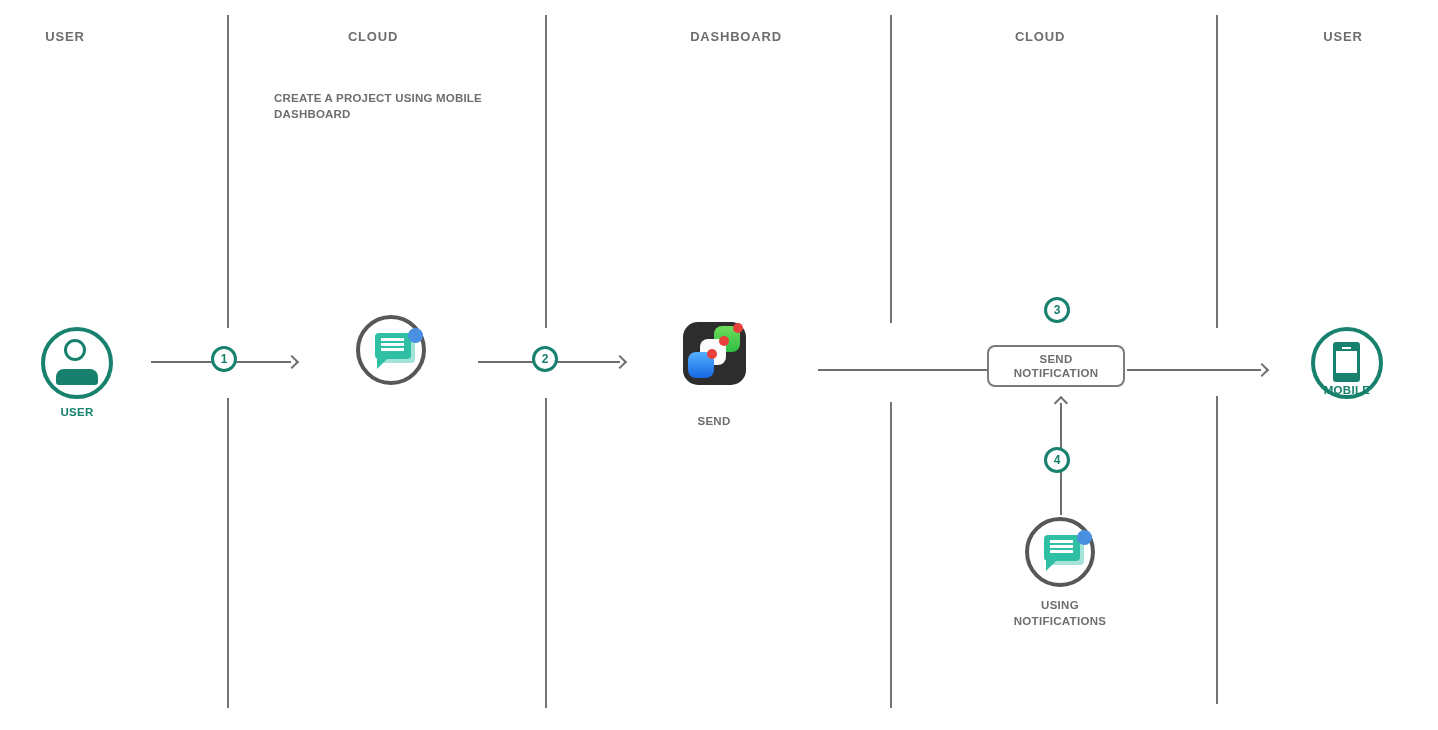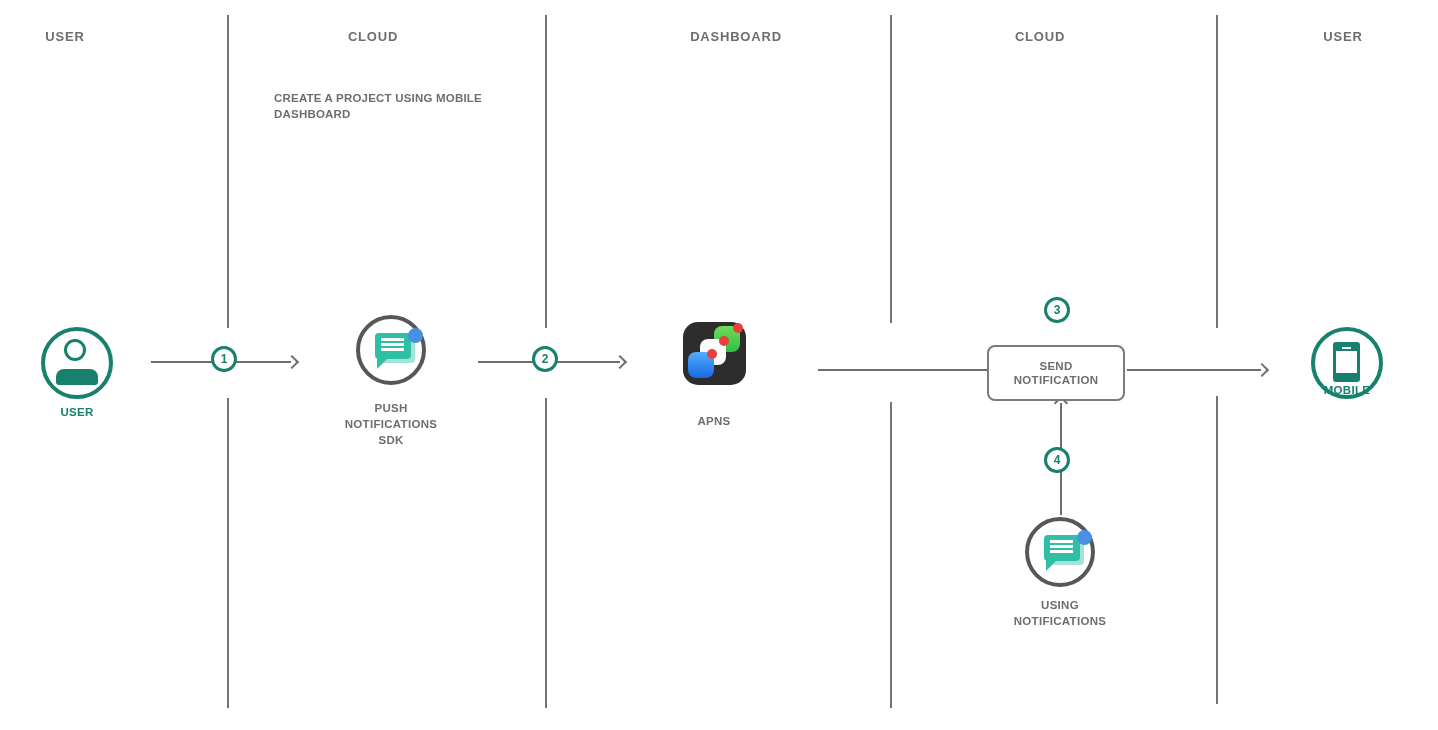--- a/index.html
+++ b/index.html
@@ -68,21 +68,21 @@
   .icon-apns .rdot.b { left: 24px; top: 27px; }
   
   .icon-mobile { position: absolute; left: 1311px; top: 327px; width: 72px; height: 72px;
     border: 4px solid #17816d; border-radius: 50%; background: #fff; }
   .icon-mobile .phone { position: absolute; left: 18px; top: 11px; width: 27px; height: 40px;
     border: 3px solid #17816d; border-radius: 3px; background: #fff; }
   .icon-mobile .bar-top { position: absolute; left: 0; top: 0; width: 21px; height: 6px; background: #17816d; }
   .icon-mobile .notch { position: absolute; left: 6px; top: 2px; width: 9px; height: 2px; background: #fff; }
   .icon-mobile .bar-bottom { position: absolute; left: 0; bottom: 0; width: 21px; height: 6px; background: #17816d; }
   
-  .send-box { position: absolute; left: 987px; top: 345px; width: 138px; height: 56px;
+  .send-box { position: absolute; left: 987px; top: 345px; width: 138px; height: 42px;
     background: #fff; border: 2px solid #7b7b7b; border-radius: 8px; z-index: 4;
     display: flex; align-items: center; justify-content: center; }
   .send-box span { width: 112px; text-align: center; font-size: 11.5px; font-weight: bold;
     color: #6e6e6e; line-height: 14px; letter-spacing: .3px; }
 </style>
 </head>
 <body>
 
 <div class="canvas">
 
@@ -131,31 +131,30 @@
   <div class="icon-chat" style="left:356px;top:315px">
     <div class="bubble-shadow"></div>
     <div class="bubble">
       <div class="line" style="top:5px"></div>
       <div class="line" style="top:10px"></div>
       <div class="line" style="top:15px"></div>
     </div>
     <div class="tail"></div>
     <div class="dot"></div>
   </div>
-  <div class="node-label" style="left:336px;top:400px;width:110px">PUSH NOTIFICATIONS SDK</div>
 
   <div class="icon-apns">
     <div class="sq green"></div>
     <div class="rdot g"></div>
     <div class="sq white"></div>
     <div class="rdot w"></div>
     <div class="sq blue"></div>
     <div class="rdot b"></div>
   </div>
-  <div class="node-label" style="left:659px;top:413px;width:110px">APNS</div>
+  <div class="node-label" style="left:659px;top:413px;width:110px">SEND</div>
 
   <div class="send-box">
     <span>SEND NOTIFICATION</span>
   </div>
 
   <div class="icon-chat" style="left:1025px;top:517px">
     <div class="bubble-shadow"></div>
     <div class="bubble">
       <div class="line" style="top:5px"></div>
       <div class="line" style="top:10px"></div>

